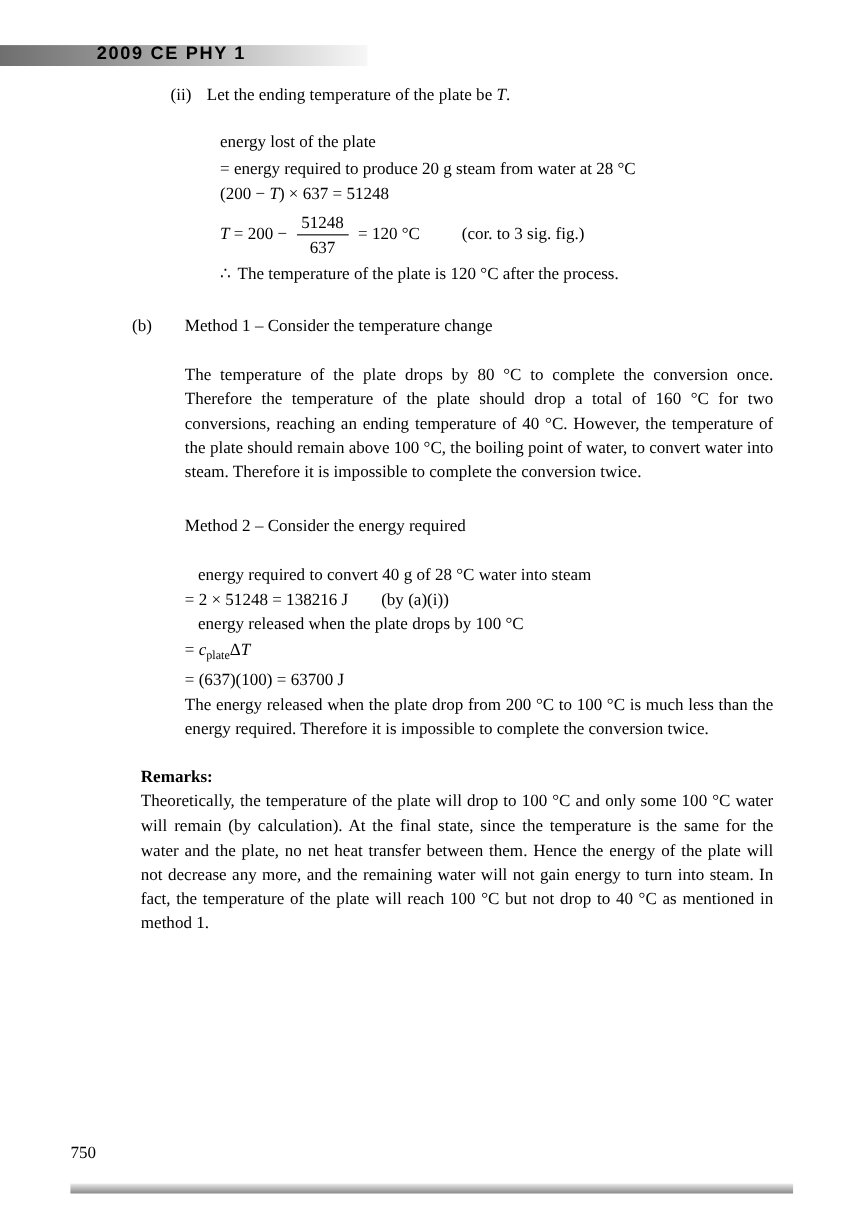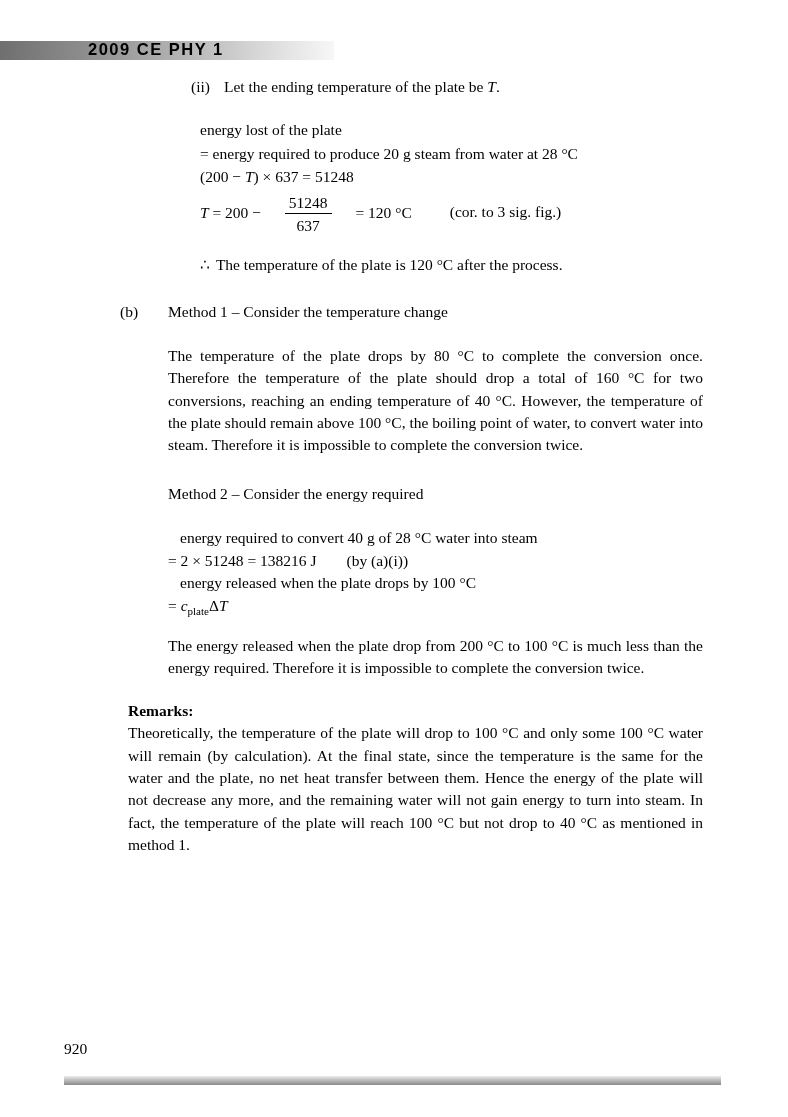--- a/index.html
+++ b/index.html
@@ -37,36 +37,36 @@
 
   .content {
     position: absolute;
     left: 120px;
     top: 76px;
     width: 583px;
   }
 
   
   .ii-row { display: flex; gap: 14px; padding-left: 35px; line-height: 21px; }
-  .ii-row .marker { flex: none; margin-left: 36px; }
+  .ii-row .marker { flex: none; }
 
   
   .eq-block { margin-top: 21px; padding-left: 80px; font-family: Liberation Serif, serif; }
   .eq-line { line-height: 23.5px; white-space: nowrap; }
   .frac-line { margin: 4px 0 2px 0; }
   .frac {
     display: inline-block;
     text-align: center;
     vertical-align: middle;
-    margin: 0 20px;
+    margin: 0 5px;
   }
   .frac .num { display: block; padding: 0 4px 1px 4px; line-height: 19px; }
   .frac .den { display: block; border-top: 1.4px solid #000; padding: 2px 4px 0 4px; line-height: 19px; }
   .note-sig { margin-left: 38px; }
-  .conclusion { margin-top: 18px; }
+  .conclusion { margin-top: 3px; }
   .therefore { margin-right: 6px; }
 
   
   .b-row { margin-top: 25px; display: flex; line-height: 21px; }
   .marker-b { flex: none; width: 48px; }
   .heading { font-weight: normal; }
 
   .para {
     margin: 23px 0 0 48px;
     width: 535px;
@@ -79,21 +79,21 @@
     margin: 27px 0 0 48px;
     line-height: 21px;
   }
 
   .m2-block { margin: 23px 0 0 48px; }
   .m2-block .eq-line { line-height: 22.5px; }
   .indent { padding-left: 12px; }
   .note-by { margin-left: 30px; }
 
   .m2-para {
-    margin: 12px 0 0 48px;
+    margin: 0 0 0 48px;
   }
 
   sub.plate-sub { font-size: 11px; font-style: normal; }
 
   .remarks { margin: 21px 0 0 8px; }
   .remarks-heading { display: block; line-height: 22.3px; }
   .remarks-para {
     margin: 0;
     width: 575px;
     text-align: justify;
@@ -145,27 +145,28 @@
 
     <p class="para">The temperature of the plate drops by 80 °C to complete the conversion once. Therefore the temperature of the plate should drop a total of 160 °C for two conversions, reaching an ending temperature of 40 °C. However, the temperature of the plate should remain above 100 °C, the boiling point of water, to convert water into steam. Therefore it is impossible to complete the conversion twice.</p>
 
     <b class="heading method2-heading">Method 2 – Consider the energy required</b>
 
     <div class="m2-block">
       <div class="eq-line indent">energy required to convert 40 g of 28 °C water into steam</div>
       <div class="eq-line"><span>= 2 × 51248 = 138216 J</span><span class="note-by">(by (a)(i))</span></div>
       <div class="eq-line indent">energy released when the plate drops by 100 °C</div>
       <div class="eq-line"><span>= </span><i>c</i><sub class="plate-sub">plate</sub><span>Δ</span><i>T</i></div>
+      <div class="eq-line">= (637)(100) = 63700 J</div>
     </div>
 
     <p class="para m2-para">The energy released when the plate drop from 200 °C to 100 °C is much less than the energy required. Therefore it is impossible to complete the conversion twice.</p>
 
     <div class="remarks">
       <b class="remarks-heading">Remarks:</b>
       <p class="remarks-para">Theoretically, the temperature of the plate will drop to 100 °C and only some 100 °C water will remain (by calculation). At the final state, since the temperature is the same for the water and the plate, no net heat transfer between them. Hence the energy of the plate will not decrease any more, and the remaining water will not gain energy to turn into steam. In fact, the temperature of the plate will reach 100 °C but not drop to 40 °C as mentioned in method 1.</p>
     </div>
 
   </div>
 
-  <div class="page-number">920</div>
+  <div class="page-number">750</div>
   <div class="footer-bar"></div>
 
 </div>
 
 </body></html>

